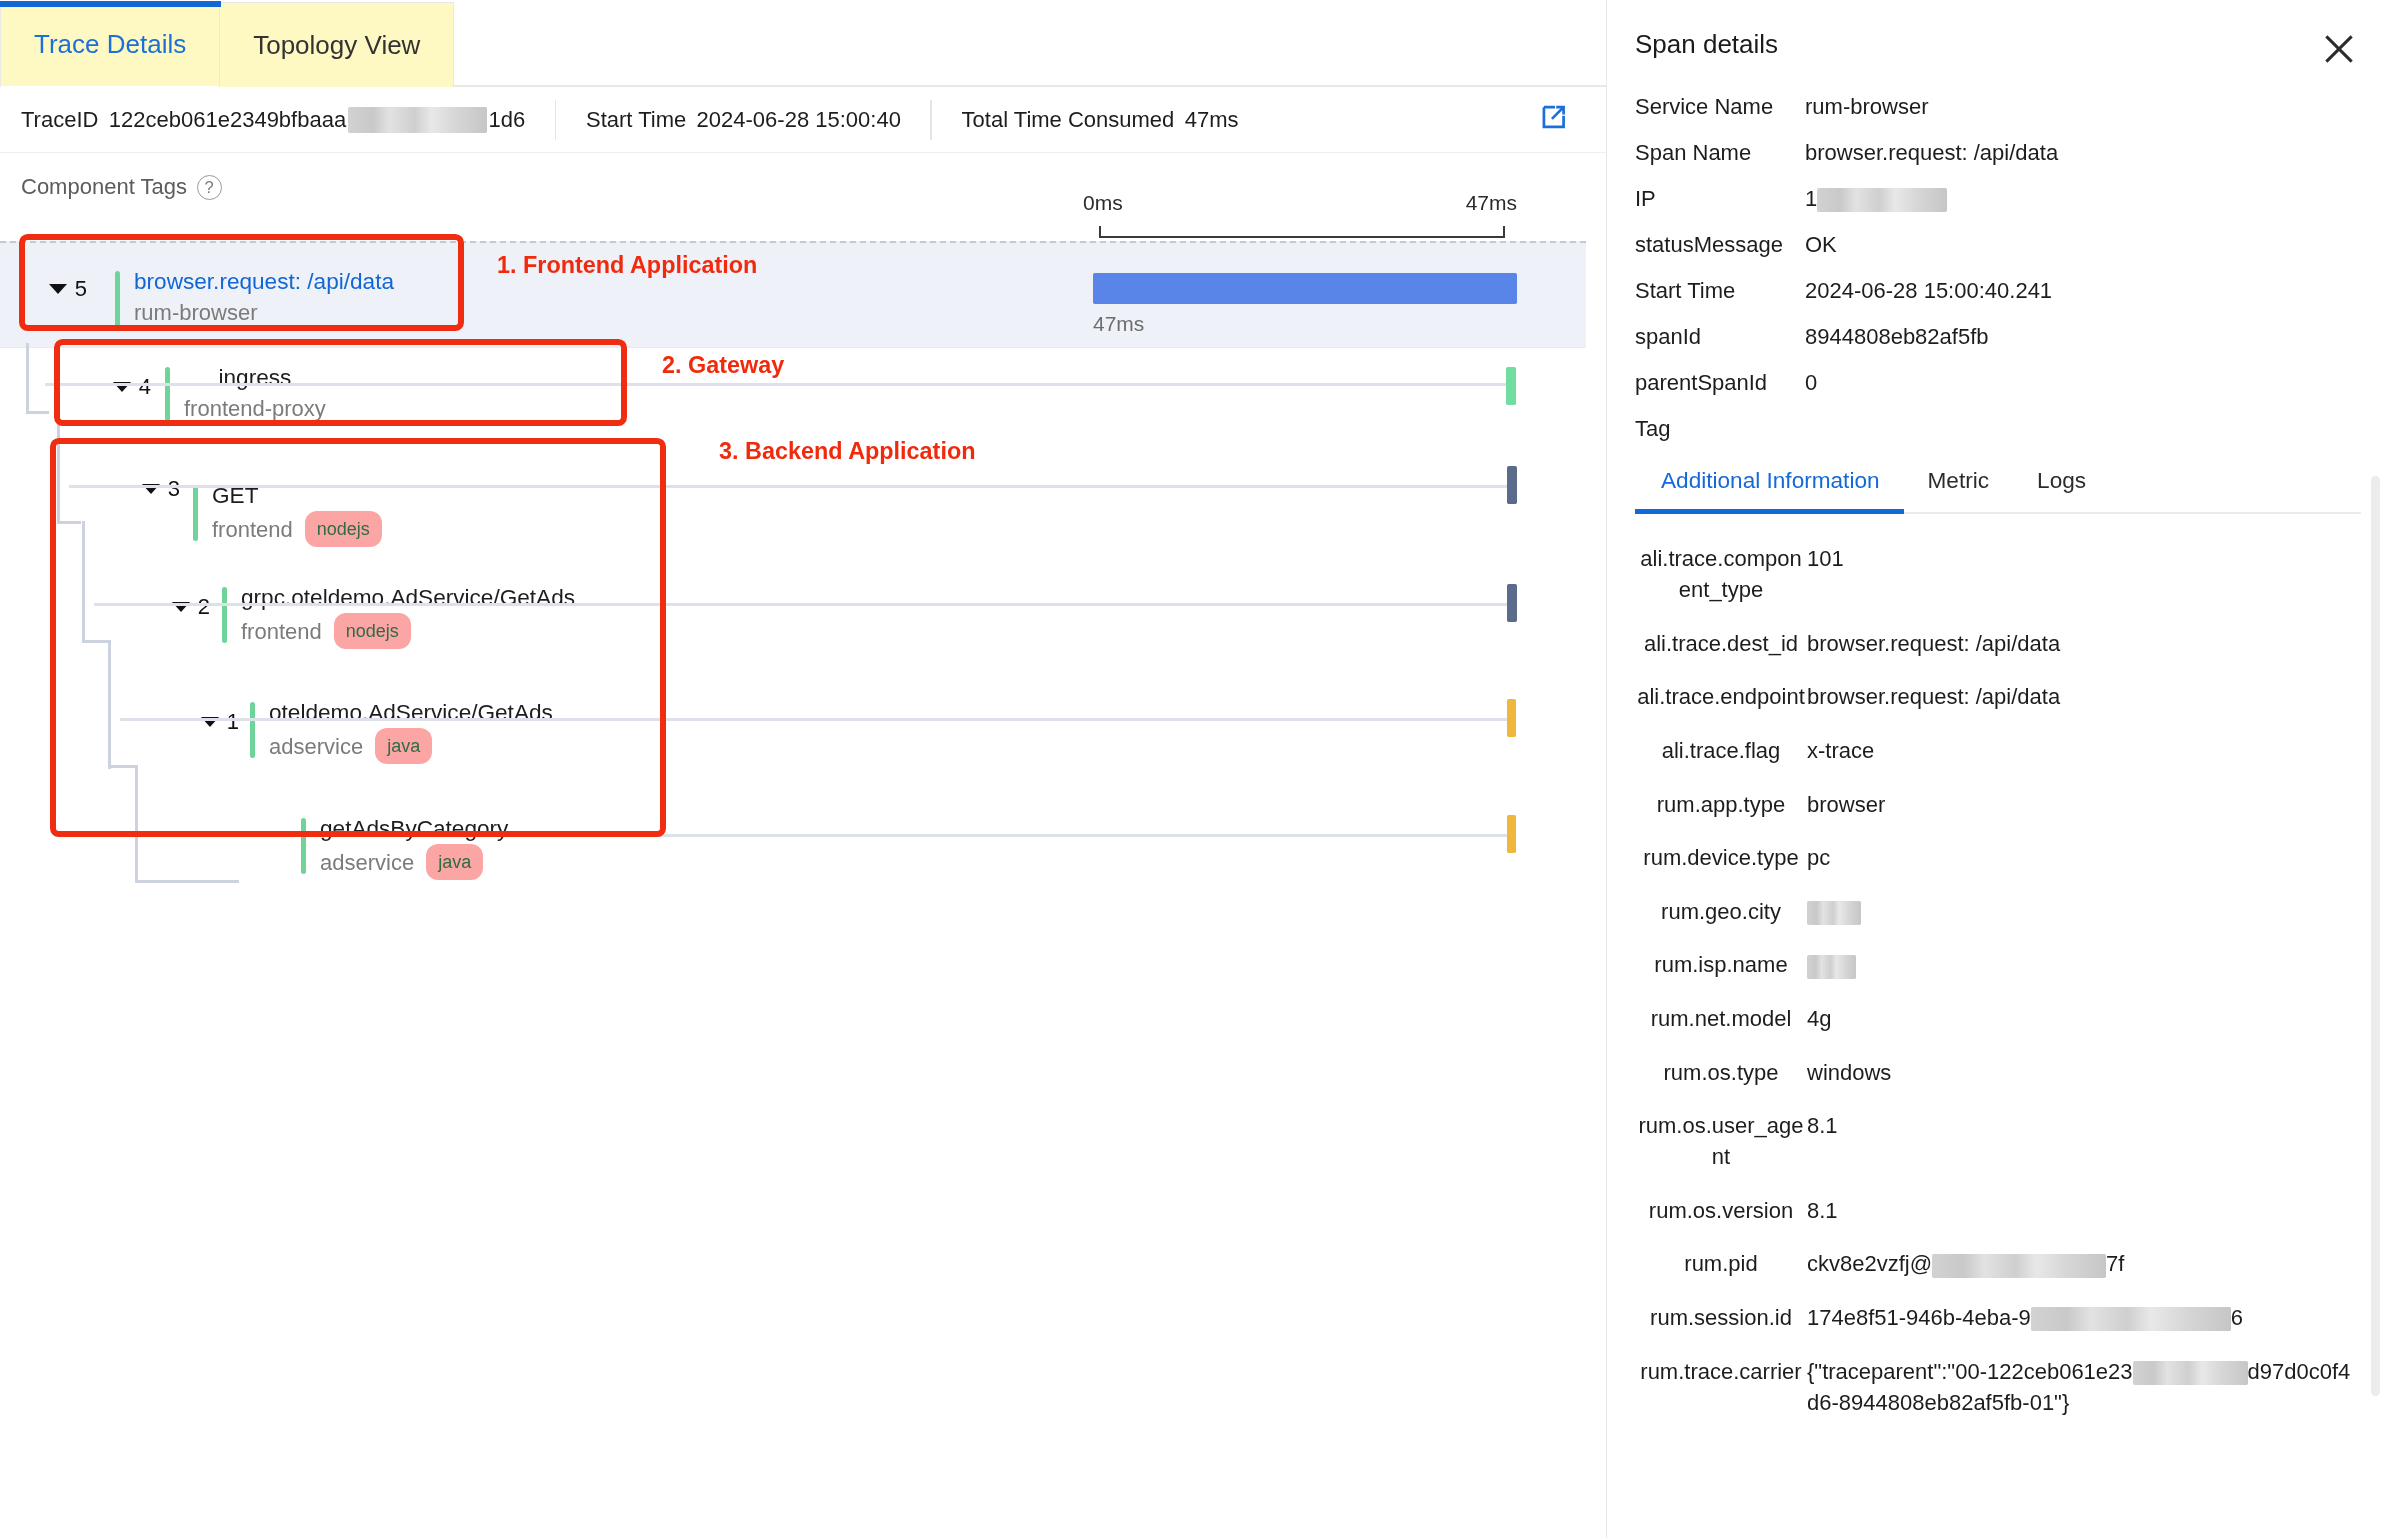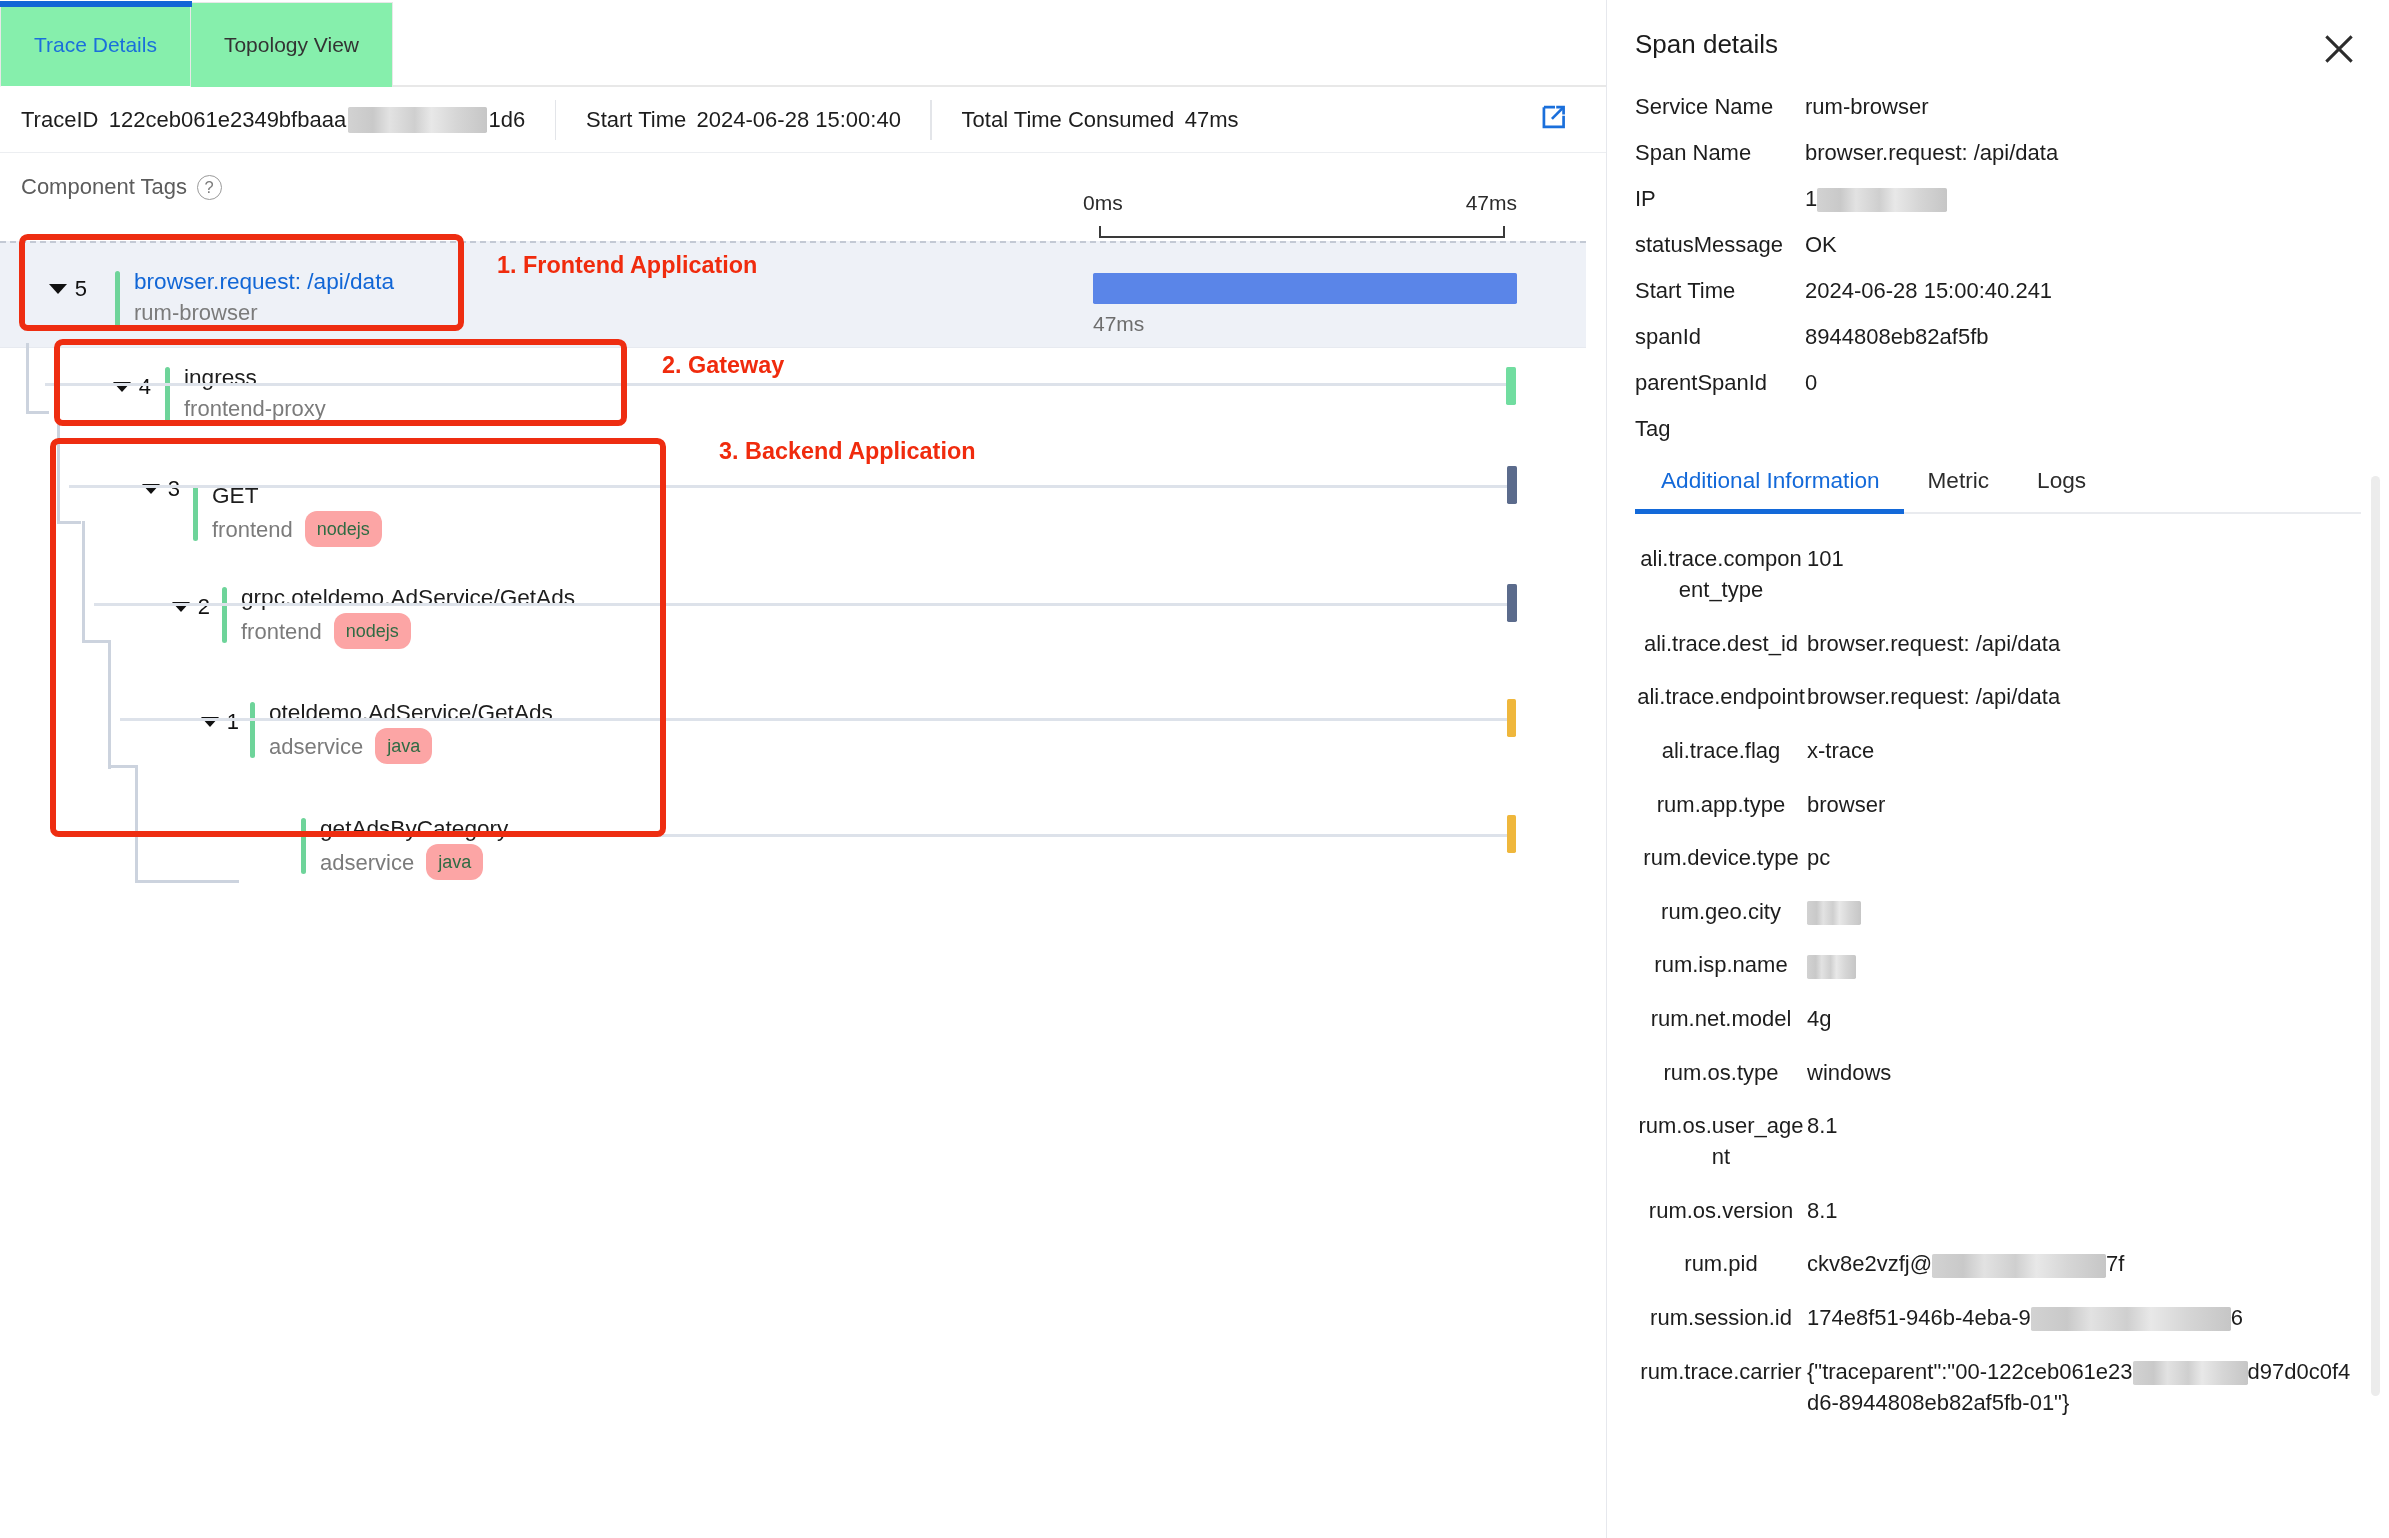--- a/index.html
+++ b/index.html
@@ -15,21 +15,21 @@
   
   #root{ display:flex; width:2389px; height:1539px; }
   #left-panel{ width:1607px; height:1539px; position:relative; border-right:1.7px solid #e6e8ed; background:#fff; }
   #right-panel{ width:782px; height:1539px; position:relative; background:#fff; }
 
   
   .tabbar{ height:87px; display:flex; align-items:flex-end; position:relative; }
   .tabbar:after{content:"";position:absolute;left:0;right:0;bottom:0;height:1.7px;background:#e8e8e8;}
   .tab{
     height:85px; padding:0 33px; display:flex; align-items:center; justify-content:center;
-    font-size:21px; color:#333; cursor:pointer; position:relative; background:#86efac;
+    font-size:26px; color:#333; cursor:pointer; position:relative; background:#fef9c3;
   }
   .tab.active{ color:#1a6fdb; border:1.7px solid #e8e8e8; border-bottom:1.7px solid #fff; z-index:3; }
   .tab.active:before{content:"";position:absolute;left:-1.7px;right:-1.7px;top:-1.7px;height:6px;background:#1266d6;}
   .tab.inactive{ border:1.7px solid #e8e8e8; border-bottom:none; border-left:none; z-index:2;}
 
   
   .info-bar{
     height:66px; display:flex; align-items:center; padding-left:21px;
     border-bottom:1.7px solid #eceef1; font-size:22px; color:#1d1d1d; position:relative;
   }
@@ -168,21 +168,21 @@
             </div>
           </div>
           <div class="wf-bar" style="left: 1093px; width: 424px; height: 31px; top: 29.5px; background: rgb(90, 133, 232);"></div>
           <div style="position: absolute; left: 1093px; top: 69px; font-size: 21px; color: rgb(109, 109, 109);">47ms</div>
         </div>
         <div class="span-row" style="--h: 102px;">
           <div class="caret-wrap" style="left: 113px; top: 26px;">
             <span class="caret"></span>
             <span>4</span>
           </div>
-          <div class="span-texts" style="left: 165px; top: 14px;">
+          <div class="span-texts" style="left: 165px; top: 14px; text-align: center;">
             <span class="span-bar" style="background: rgb(110, 212, 154);"></span>
             <div class="span-name">ingress</div>
             <div class="span-sub">
               <span>frontend-proxy</span>
             </div>
           </div>
           <div class="track" style="left: 45px; width: 1470px; --ty: 35px;"></div>
           <div class="wf-bar" style="left: 1506px; width: 10.4px; height: 38px; top: 19px; background: rgb(113, 221, 160);"></div>
         </div>
         <div class="span-row" style="--h: 118px;">

